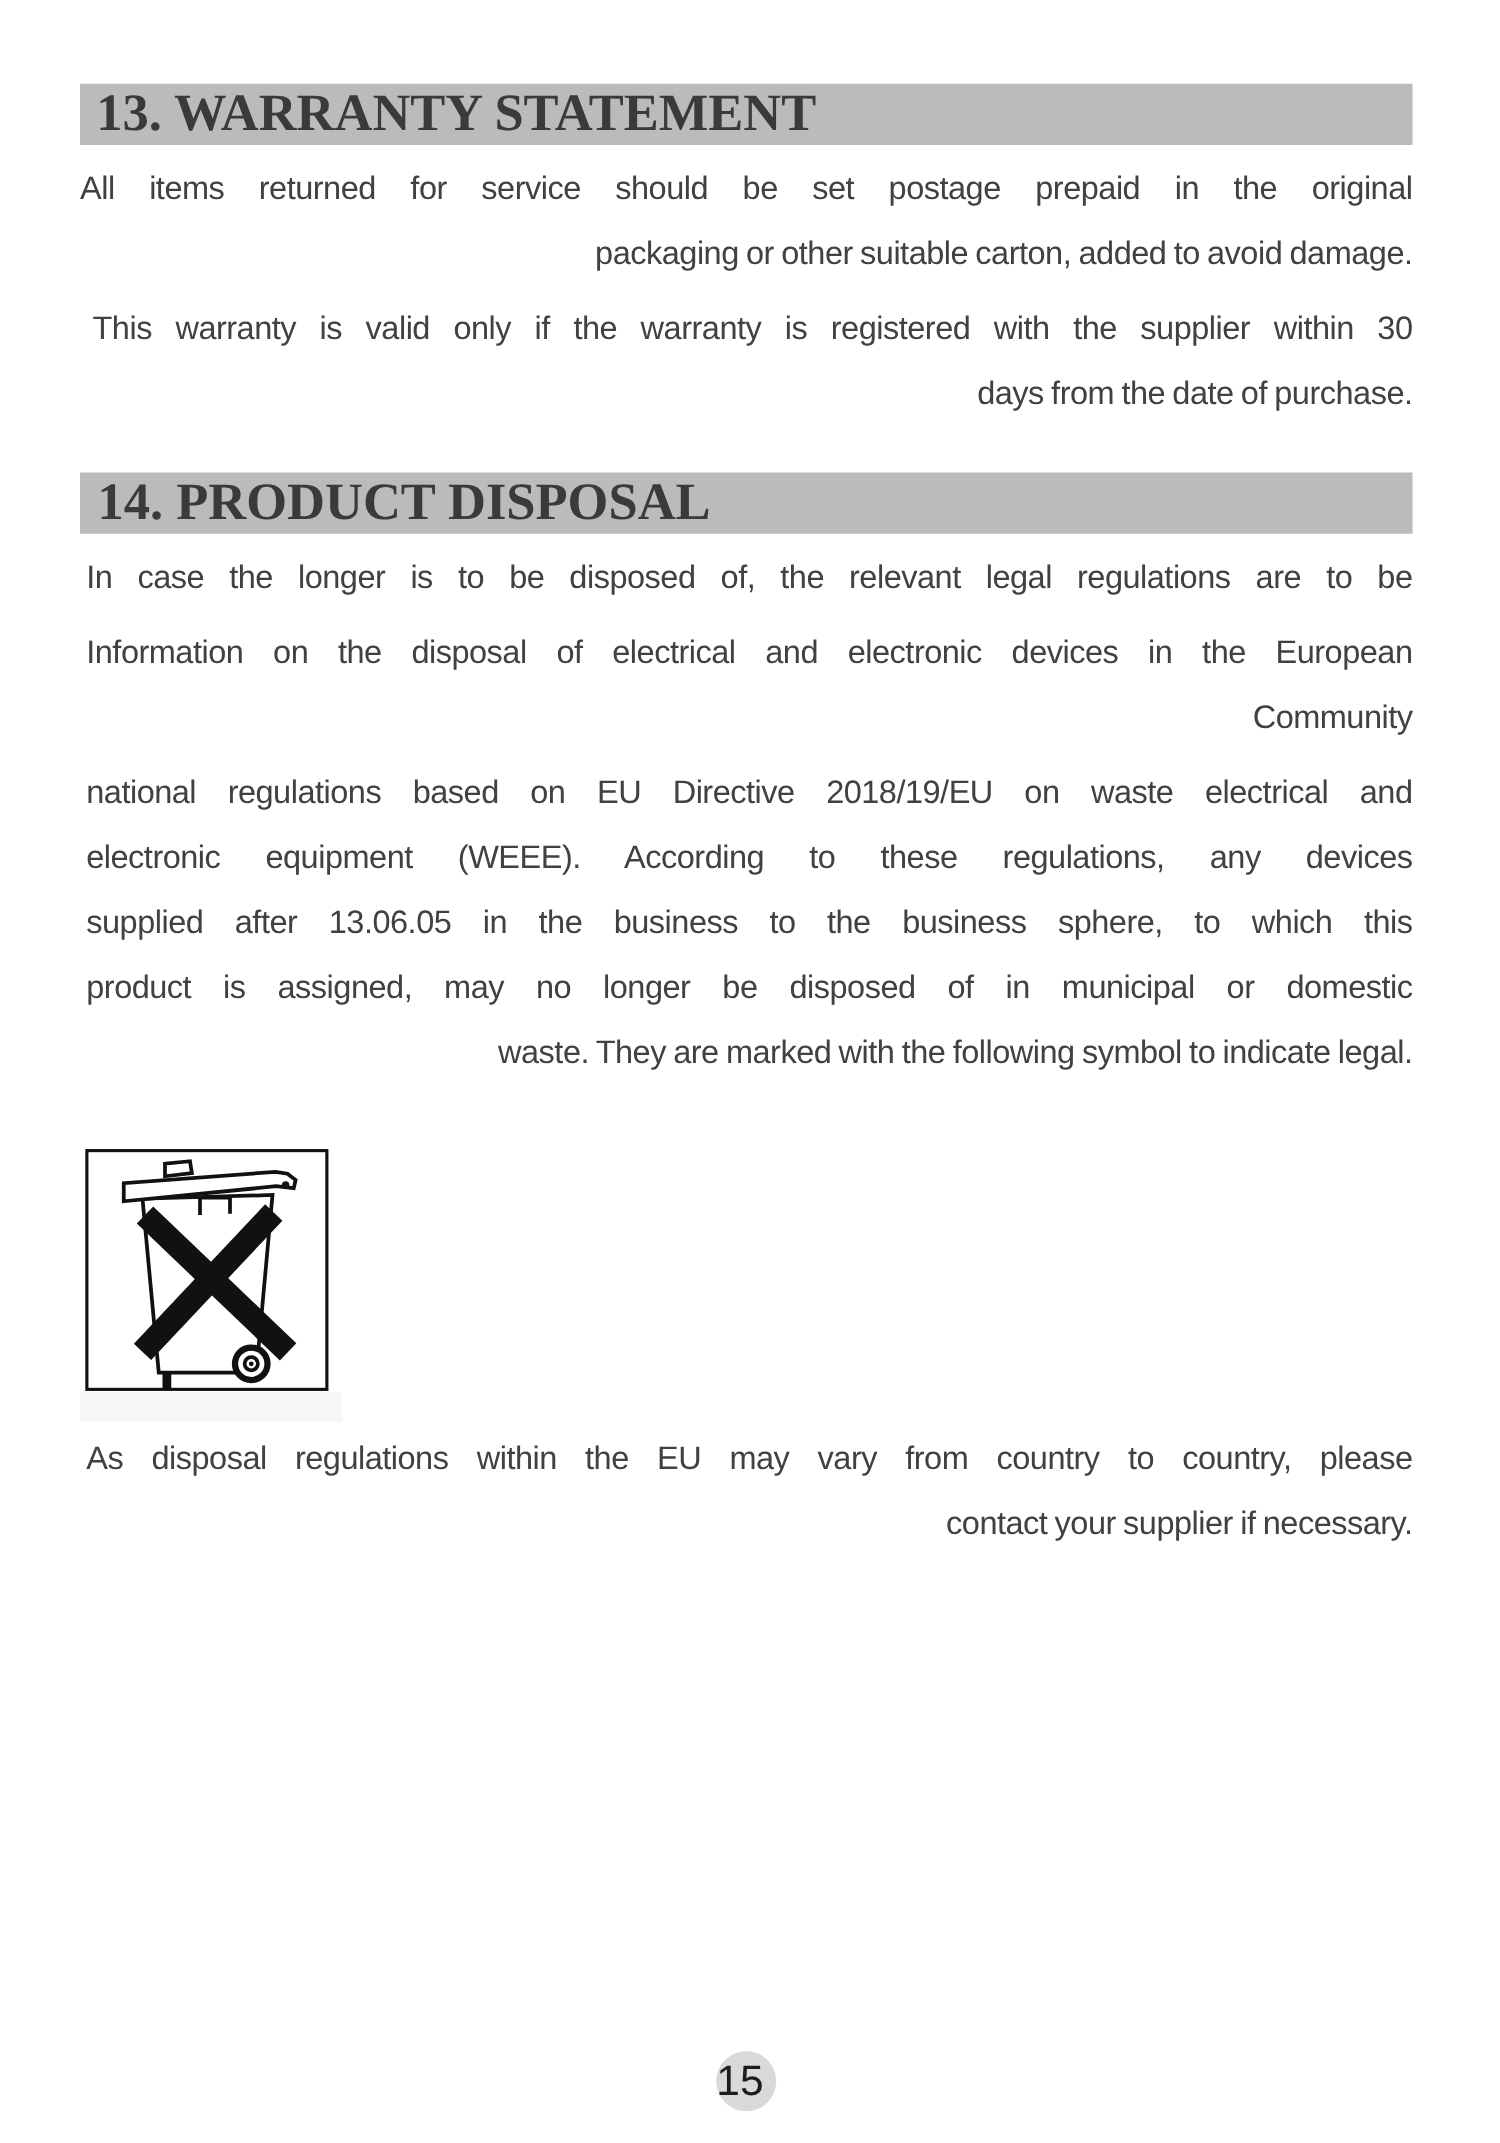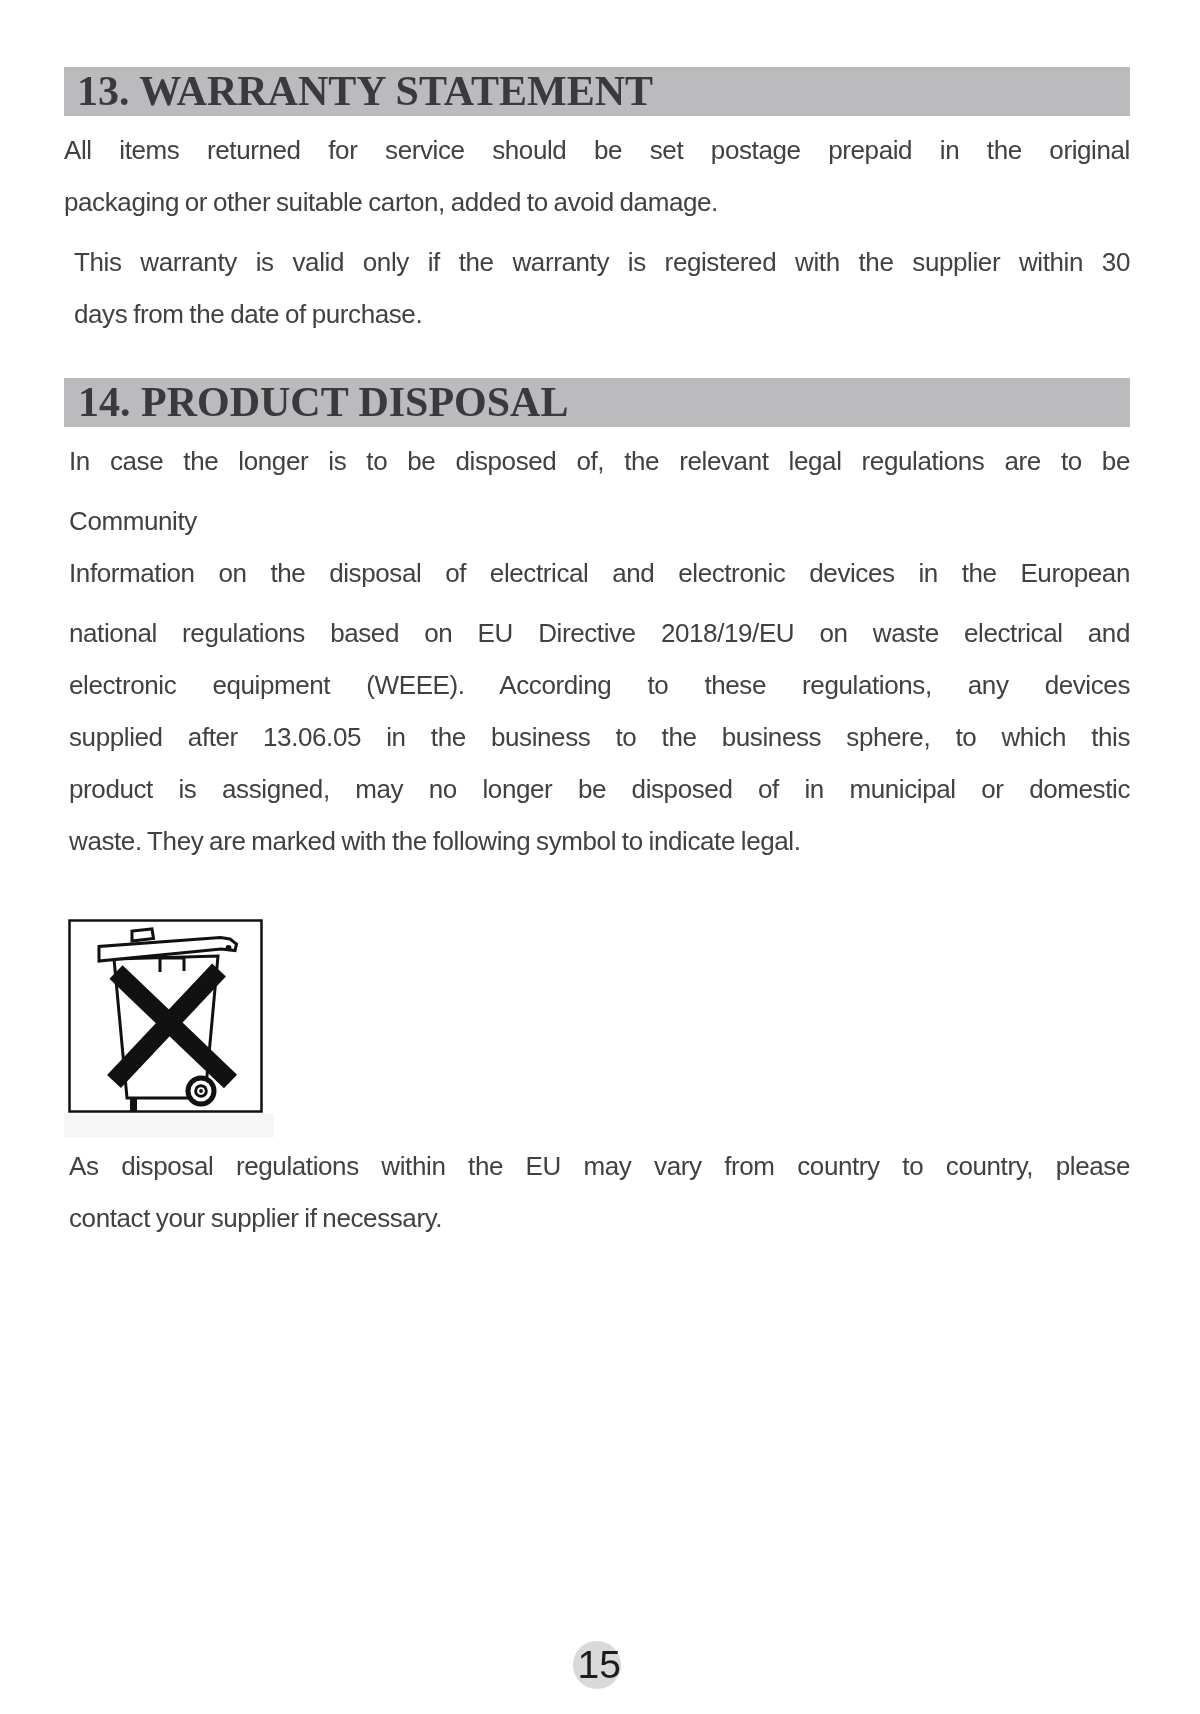--- a/index.html
+++ b/index.html
@@ -35,40 +35,40 @@
   .bar-1 { margin-top: 67px; }
   .bar-2 { margin-top: 38px; padding-left: 14px; }
   .para {
     margin-top: 8px;
     color: var(--body-text, #414141);
     font-size: 26px;
     line-height: 52px;
     letter-spacing: -0.4px;
     word-spacing: -1px;
   }
-  .para .ln { text-align: left; }
+  .para .ln { text-align: right; }
   .para .ln.j { text-align: justify; text-align-last: justify; }
   .pad10 { padding-left: 10px; }
   .pad5  { padding-left: 5px; }
   .mt0   { margin-top: 0; }
   .weee-wrap {
     margin-top: 48px;
     width: 210px; height: 225px;
     position: relative;
   }
   .page-badge {
     position: absolute;
     left: 573px; top: 1641px;
     width: 48px; height: 48px;
     border-radius: 50%;
     background: var(--page-badge-bg, #d9d9d9);
     color: var(--page-badge-text, #1c1c1c);
-    font-size: 39px;
+    font-size: 34px;
     line-height: 48px;
-    text-align: right;
+    text-align: left;
   }
 </style>
 </head>
 <body>
 
 <div class="page">
   <div class="content">
 
     <div class="section-bar bar-1">
       <span>13. WARRANTY STATEMENT</span>
@@ -86,22 +86,22 @@
 
     <div class="section-bar bar-2">
       <span>14. PRODUCT DISPOSAL</span>
     </div>
 
     <div class="para pad5">
       <div class="ln j">In case the longer is to be disposed of, the relevant legal regulations are to be</div>
     </div>
 
     <div class="para pad5">
+      <div class="ln j">Information on the disposal of electrical and electronic devices in the European</div>
       <div class="ln">Community</div>
-      <div class="ln j">Information on the disposal of electrical and electronic devices in the European</div>
     </div>
 
     <div class="para pad5">
       <div class="ln j">national regulations based on EU Directive 2018/19/EU on waste electrical and</div>
       <div class="ln j">electronic equipment (WEEE). According to these regulations, any devices</div>
       <div class="ln j">supplied after 13.06.05 in the business to the business sphere, to which this</div>
       <div class="ln j">product is assigned, may no longer be disposed of in municipal or domestic</div>
       <div class="ln">waste. They are marked with the following symbol to indicate legal.</div>
     </div>
 

